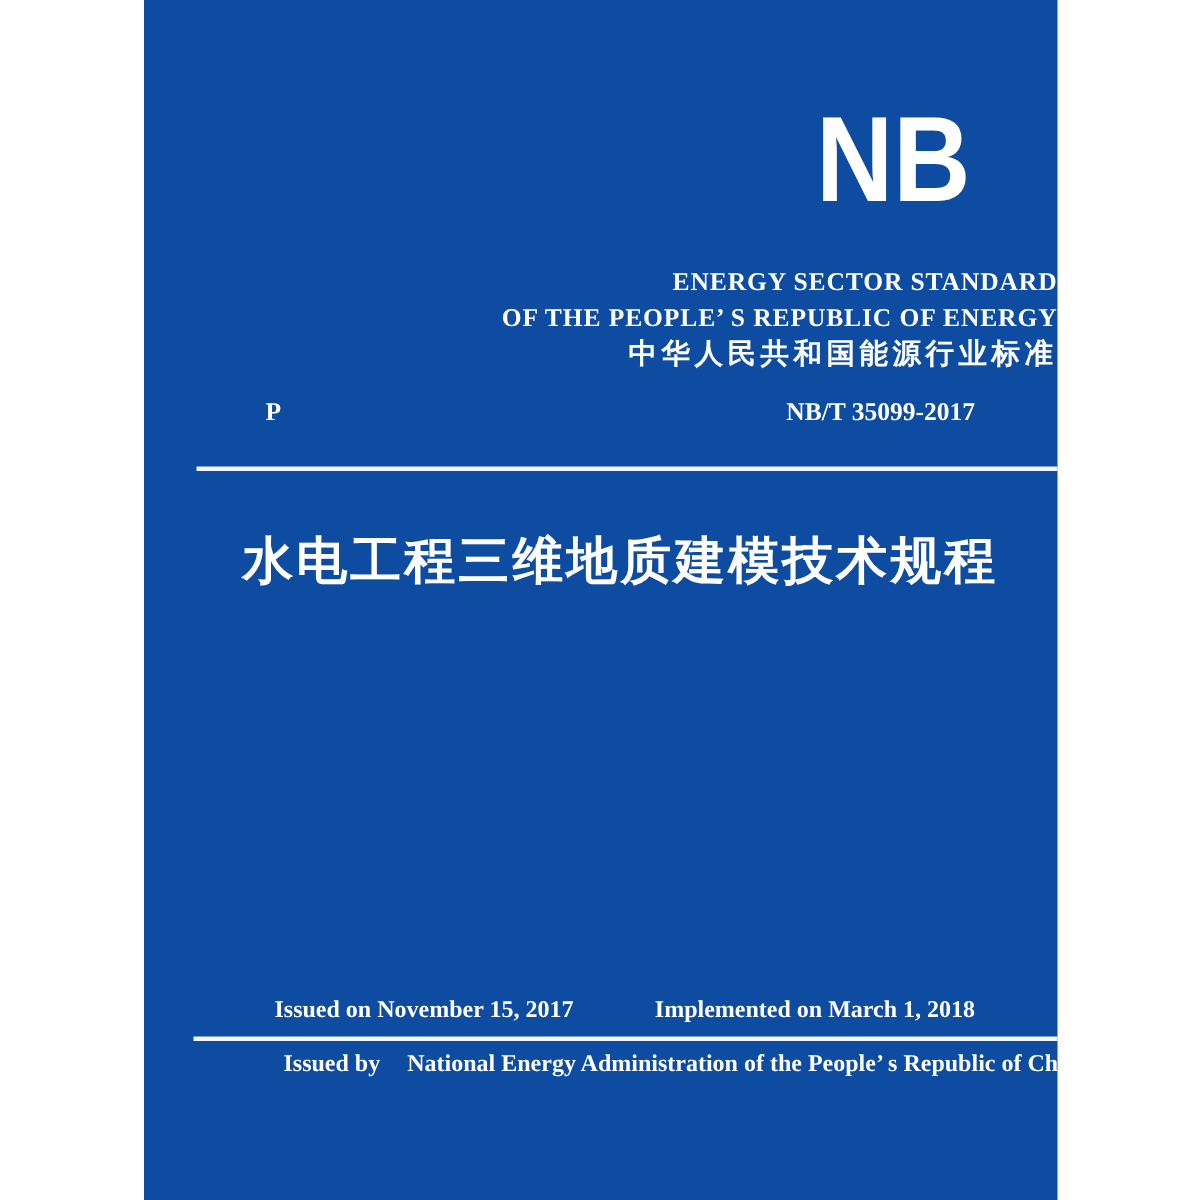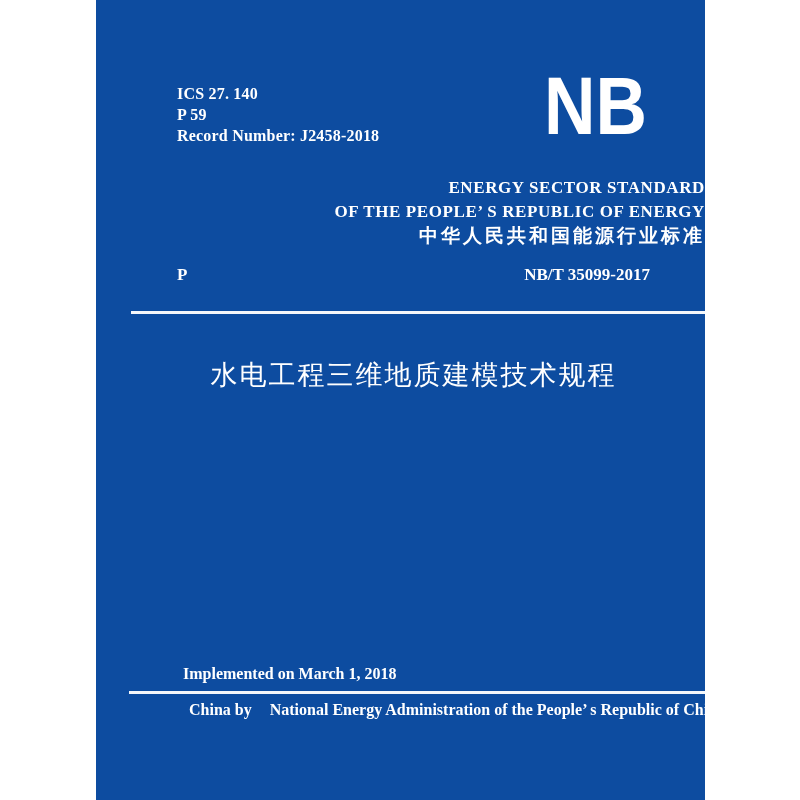--- a/index.html
+++ b/index.html
@@ -22,40 +22,35 @@
 
   .std-row{position:absolute;left:81px;right:55px;top:264px;display:flex;
            justify-content:space-between;font-size:17px;line-height:22px;}
 
   .rule{position:absolute;height:3px;background:#f4f7fb;}
   .rule-1{left:35px;right:0;top:311px;}
   .rule-2{left:33px;right:0;top:691px;}
 
   .title-block{position:absolute;left:26px;right:0;top:352px;text-align:center;}
   .title-en{font-size:21px;line-height:32px;white-space:nowrap;}
-  .title-cn{font-size:27px;line-height:38px;margin-top:4px;letter-spacing:2px;
-            font-family:"Liberation Serif",serif;font-weight:normal;}
+  .title-cn{font-size:34px;line-height:38px;margin-top:4px;letter-spacing:2px;
+            font-family:"Liberation Serif",serif;font-weight:bold;}
 
   .dates-row{position:absolute;left:87px;right:55px;top:663px;display:flex;
              justify-content:space-between;font-size:16px;line-height:22px;white-space:nowrap;}
 
   .issued-row{position:absolute;left:93px;right:0;top:699px;display:flex;gap:18px;
               font-size:16px;line-height:22px;white-space:nowrap;}
 </style>
 </head>
 <body>
 
 <div class="page">
   <div class="cover">
 
-    <div class="meta-block">
-      <div>ICS 27. 140</div>
-      <div>P 59</div>
-      <div>Record Number: J2458-2018</div>
-    </div>
 
     <svg class="nb-logo" width="106" height="62" viewBox="0 0 106 62" aria-hidden="true">
       <text x="1" y="58" font-size="81" textLength="103" lengthAdjust="spacingAndGlyphs">NB</text>
     </svg>
 
     <div class="header-block">
       <div class="header-en">ENERGY SECTOR STANDARD</div>
       <div class="header-en">OF THE PEOPLE’ S REPUBLIC OF ENERGY</div>
       <div class="header-cn">中华人民共和国能源行业标准</div>
     </div>
@@ -65,24 +60,25 @@
       <span>NB/T 35099-2017</span>
     </div>
 
     <div class="rule rule-1"></div>
 
     <div class="title-block">
       <div class="title-cn">水电工程三维地质建模技术规程</div>
     </div>
 
     <div class="dates-row">
+      <span>Issued on November 15, 2017</span>
       <span>Implemented on March 1, 2018</span>
     </div>
 
     <div class="rule rule-2"></div>
 
     <div class="issued-row">
-      <span>China by</span>
+      <span>Issued by</span>
       <span>National Energy Administration of the People’ s Republic of China</span>
     </div>
 
   </div>
 </div>
 
 </body></html>

